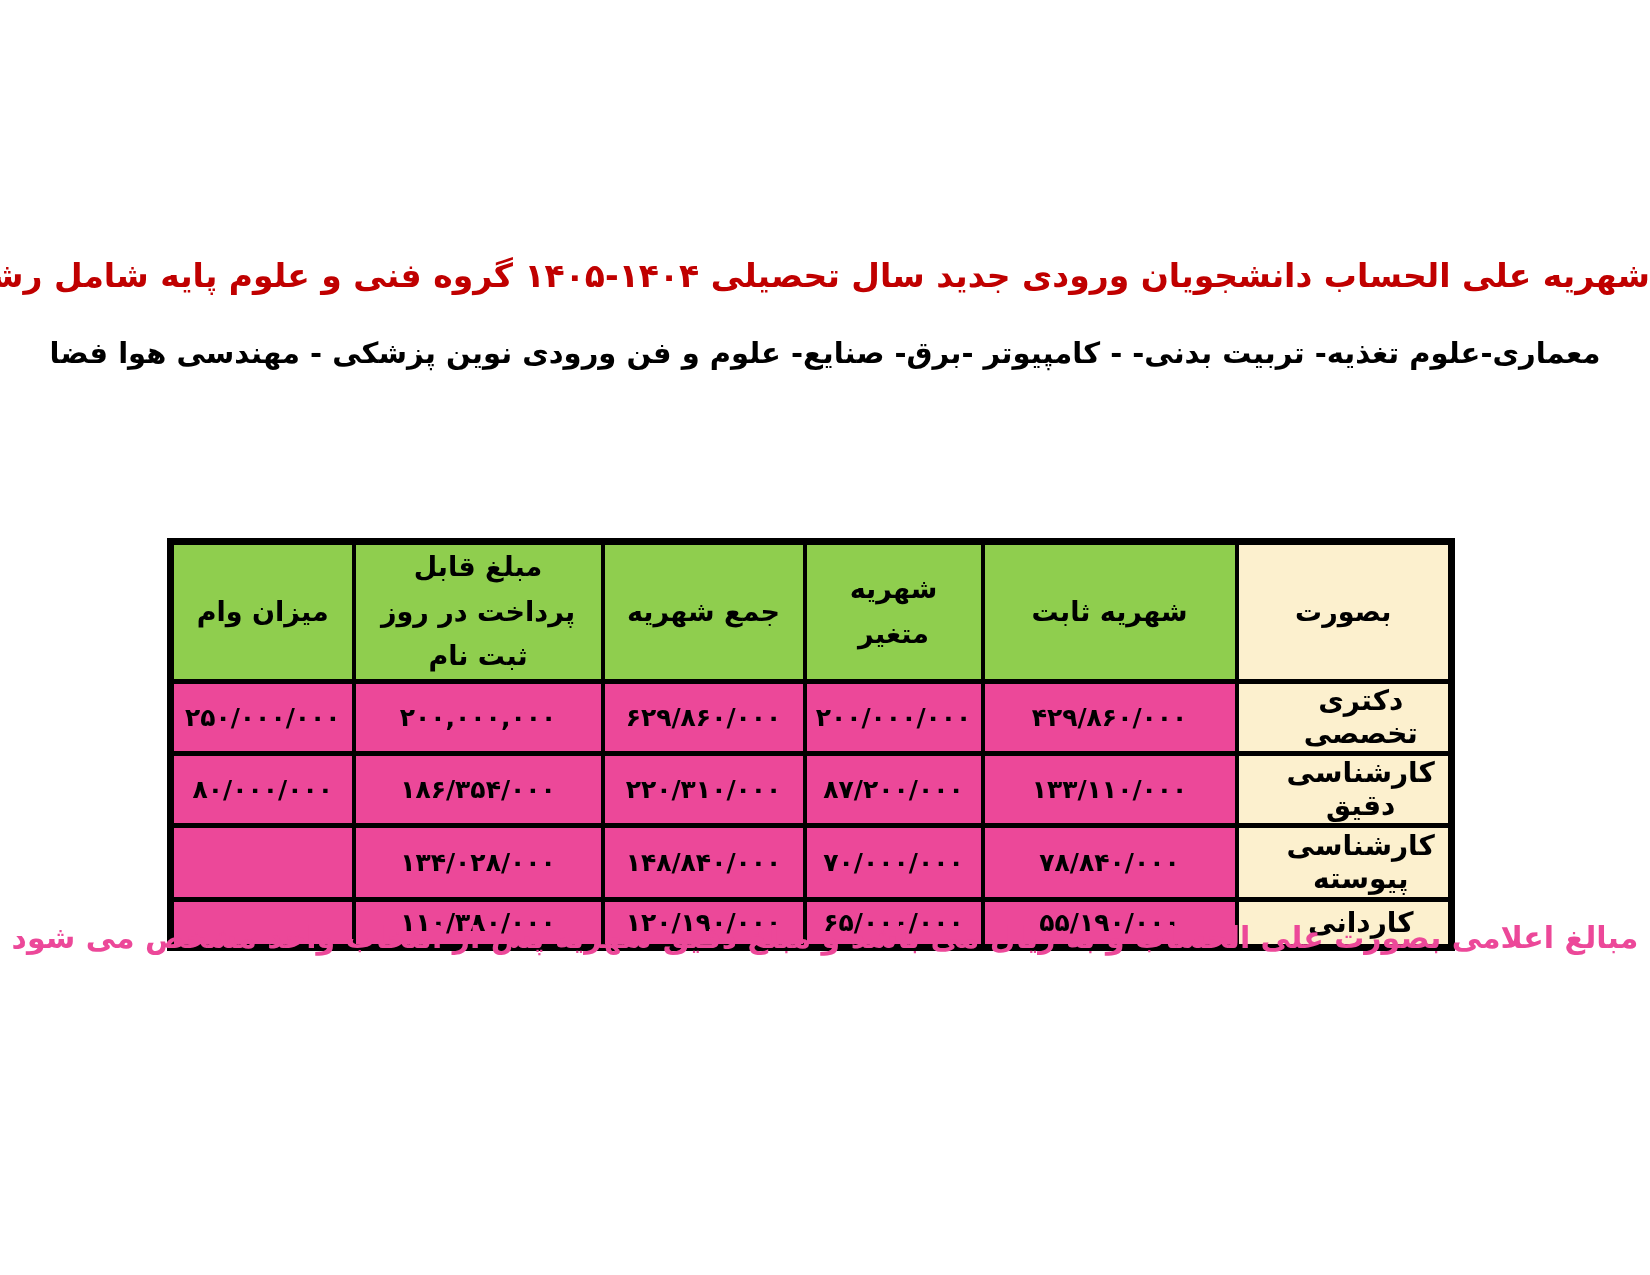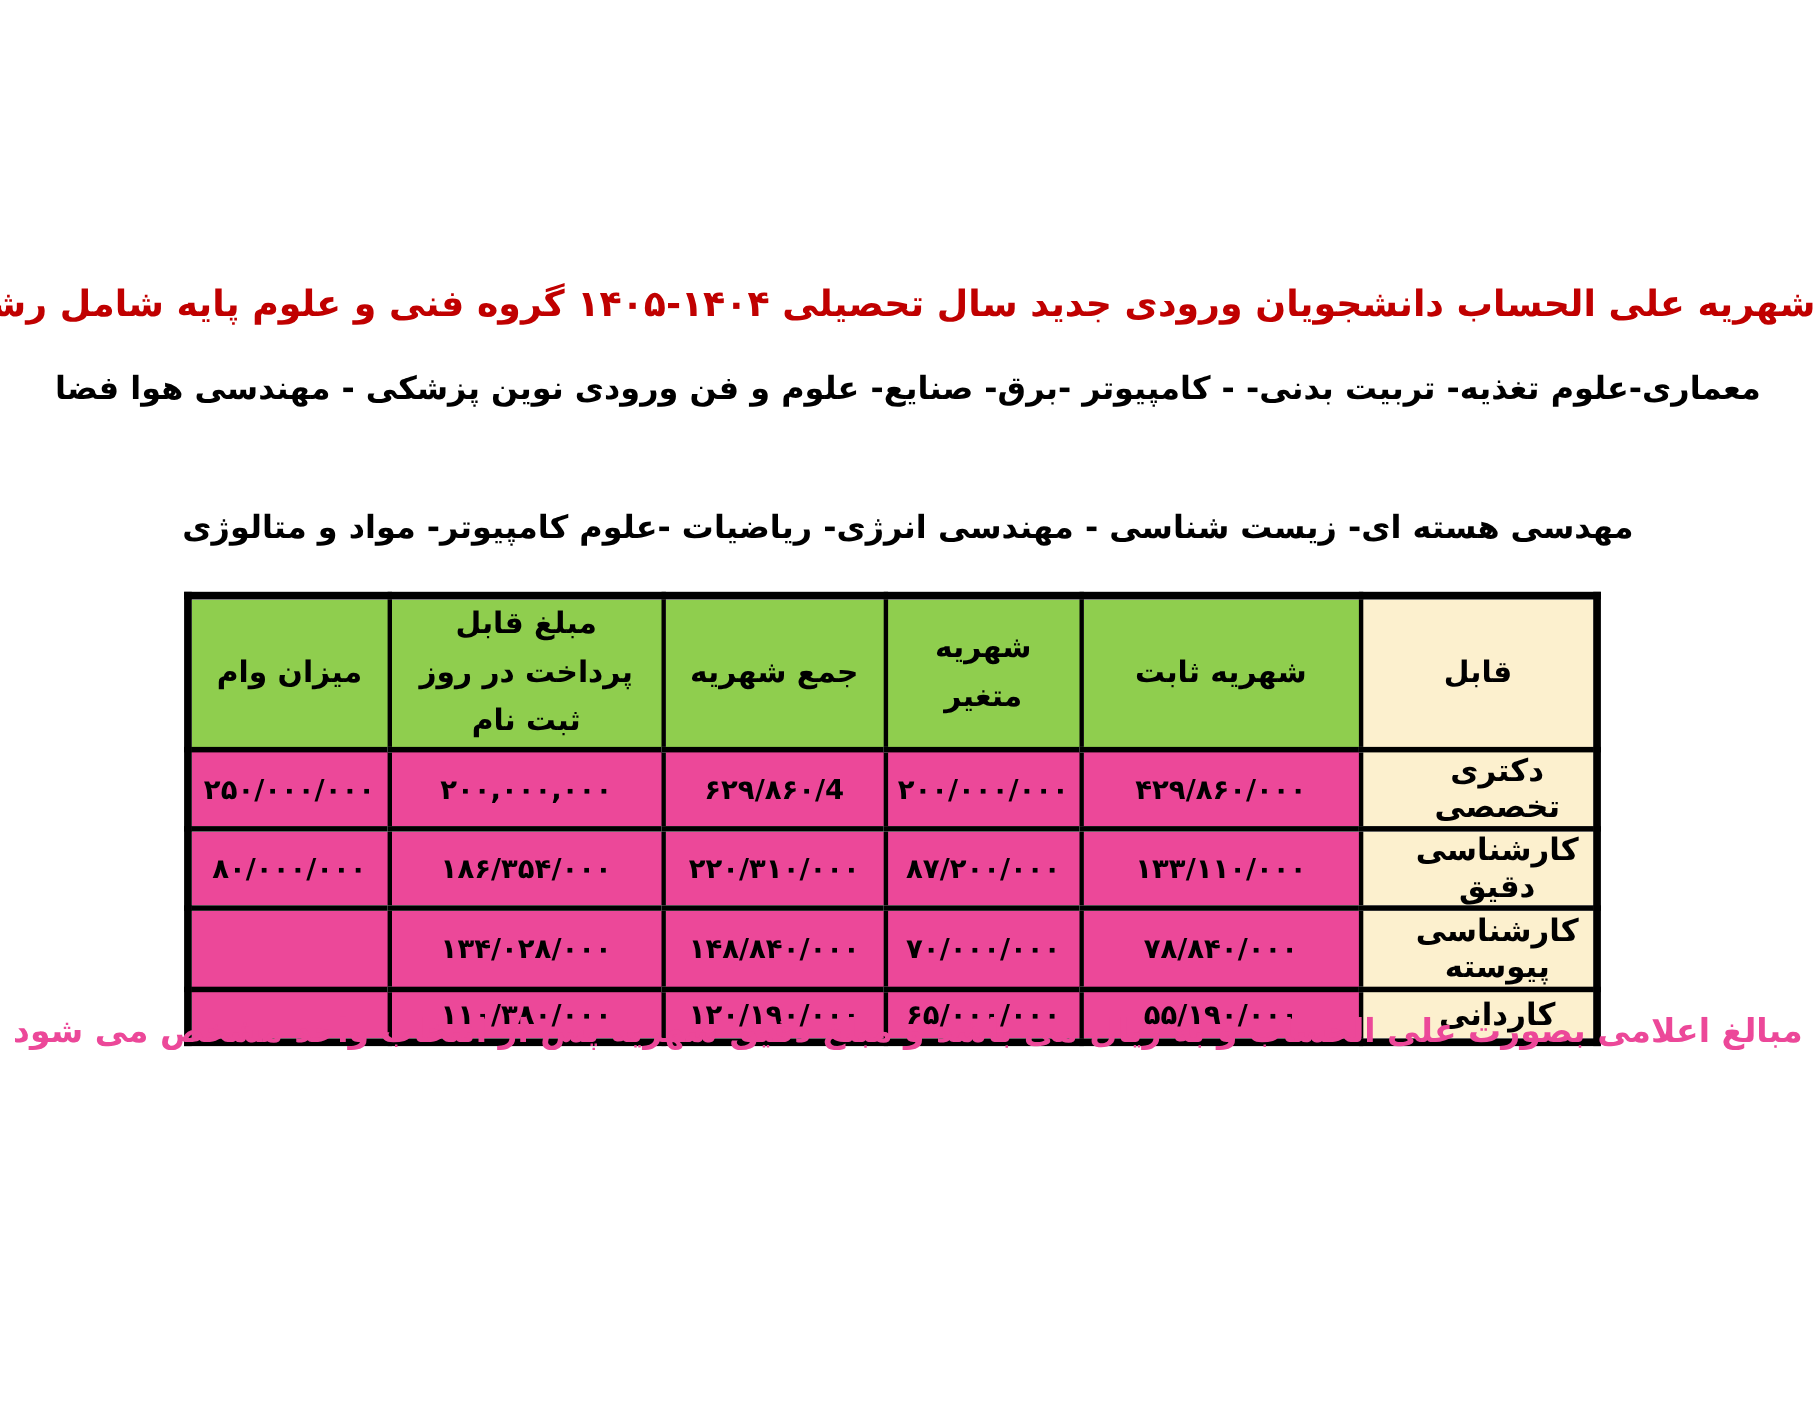--- a/index.html
+++ b/index.html
@@ -75,45 +75,44 @@
   }
 </style>
 </head>
 <body>
 
 <div class="canvas">
 
   <div class="title">شهریه علی الحساب  دانشجویان  ورودی جدید سال تحصیلی ۱۴۰۴-۱۴۰۵ گروه فنی و علوم پایه شامل رشته های  :</div>
 
   <div class="subject l1">معماری-علوم تغذیه- تربیت بدنی- - کامپیوتر -برق- صنایع- علوم و فن ورودی نوین پزشکی - مهندسی هوا فضا</div>
-  <div class="subject l3">مهدسی هسته ای- زیست شناسی - مهندسی انرژی- ریاضیات -علوم کامپیوتر- مواد و متالوژی</div>
 
   <table class="fees-table">
     <colgroup>
       <col style="width:215px">
       <col style="width:254px">
       <col style="width:178px">
       <col style="width:202px">
       <col style="width:249px">
       <col style="width:183px">
     </colgroup>
     <tbody>
         <tr class="hdr">
-      <th class="level-col">قابل</th>
+      <th class="level-col">بصورت</th>
       <th>شهریه ثابت</th>
       <th>شهریه متغیر</th>
       <th>جمع شهریه</th>
       <th>مبلغ قابل پرداخت در روز ثبت نام</th>
       <th>میزان وام</th>
     </tr>
     <tr class="r0">
       <td class="level-col">دکتری تخصصی</td>
       <td>۴۲۹/۸۶۰/۰۰۰</td>
       <td>۲۰۰/۰۰۰/۰۰۰</td>
-      <td>۶۲۹/۸۶۰/4</td>
+      <td>۶۲۹/۸۶۰/۰۰۰</td>
       <td>۲۰۰,۰۰۰,۰۰۰</td>
       <td>۲۵۰/۰۰۰/۰۰۰</td>
     </tr>
     <tr class="r1">
       <td class="level-col">کارشناسی دقیق</td>
       <td>۱۳۳/۱۱۰/۰۰۰</td>
       <td>۸۷/۲۰۰/۰۰۰</td>
       <td>۲۲۰/۳۱۰/۰۰۰</td>
       <td>۱۸۶/۳۵۴/۰۰۰</td>
       <td>۸۰/۰۰۰/۰۰۰</td>

